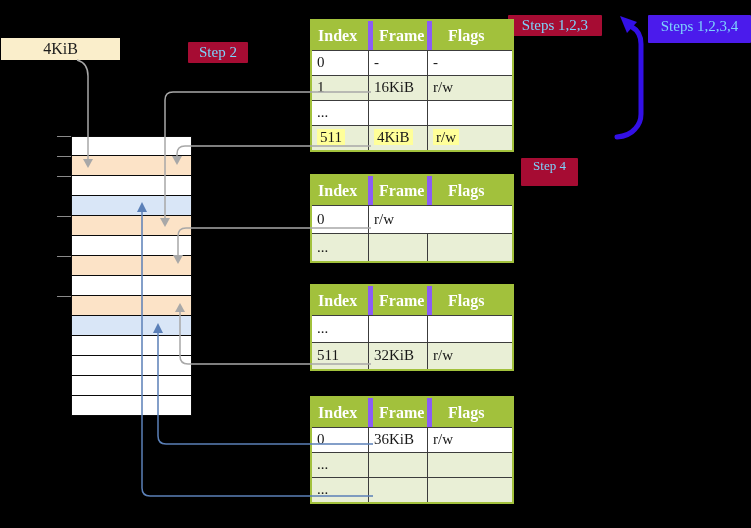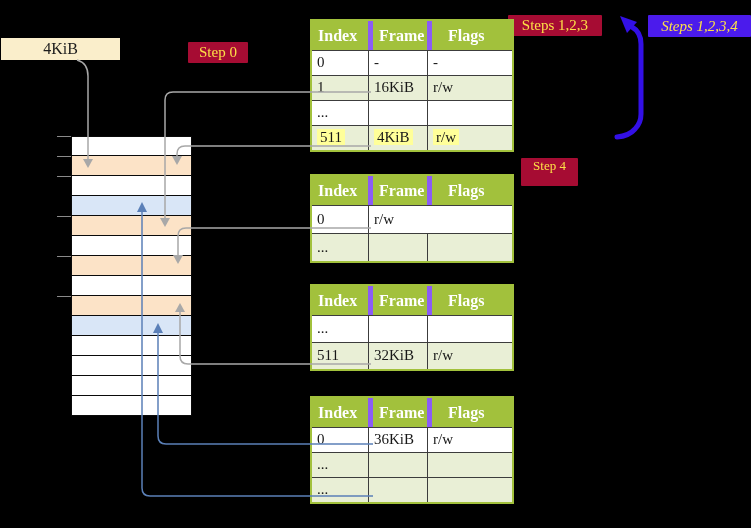--- a/index.html
+++ b/index.html
@@ -8,28 +8,28 @@
     position:relative;width:751px;height:528px;background:#000;overflow:hidden;
     font-family:"Liberation Serif","DejaVu Serif",serif;
   }
   
   .box-cream{
     position:absolute;left:1px;top:38px;width:119px;height:22px;
     background:var(--box-cream,#faeecb);color:#1c1c1c;
     font-size:16px;line-height:22px;text-align:center;
   }
   .badge{
-    position:absolute;border-radius:1px;color:#fde047;text-align:center;
+    position:absolute;border-radius:1px;color:#7dd3fc;text-align:center;
     font-size:15px;
   }
   .badge.crimson{background:var(--badge-crimson,#a60c33);}
   .badge.bluevio{background:var(--badge-blue,#4b1bec);}
   #badge-step0{left:188px;top:42px;width:60px;height:21px;line-height:21px;}
   #badge-steps123{left:508px;top:15px;width:94px;height:21px;line-height:21px;}
-  #badge-steps1234{left:648px;top:15px;width:103px;height:22px;line-height:22px;font-style:italic;}
+  #badge-steps1234{left:648px;top:15px;width:103px;height:28px;line-height:22px;}
   #badge-step4{left:521px;top:158px;width:57px;height:28px;line-height:16px;font-size:13px;}
   
   .mstrip{position:absolute;left:71px;top:136px;width:121px;}
   .mrow{height:20px;box-sizing:border-box;border:1px solid #0a0a0a;border-top:none;background:#fff;}
   .mrow:first-child{border-top:1px solid #0a0a0a;}
   .mrow.white{background:#ffffff;}
   .mrow.orange{background:var(--frame-orange,#fce3c7);}
   .mrow.blue{background:var(--page-blue,#d9e6f7);}
   .tick{position:absolute;left:57px;width:14px;height:1px;background:#8a8a8a;}
   
@@ -69,21 +69,21 @@
   .v{stroke:var(--arrow-blue,#3310e6);stroke-width:5;fill:none;stroke-linecap:round;}
   .va{fill:var(--arrow-blue,#3310e6);stroke:none;}
 </style>
 </head>
 <body>
 
 <div id="canvas">
 
   <div class="box-cream">4KiB</div>
 
-  <div id="badge-step0" class="badge crimson">Step 0</div>
+  <div id="badge-step0" class="badge crimson">Step 2</div>
   <div id="badge-steps123" class="badge crimson">Steps 1,2,3</div>
   <div id="badge-steps1234" class="badge bluevio">Steps 1,2,3,4</div>
   <div id="badge-step4" class="badge crimson">Step 4</div>
 
   <div class="mstrip">
     <div class="mrow white"></div>
     <div class="mrow orange"></div>
     <div class="mrow white"></div>
     <div class="mrow blue"></div>
     <div class="mrow orange"></div>

